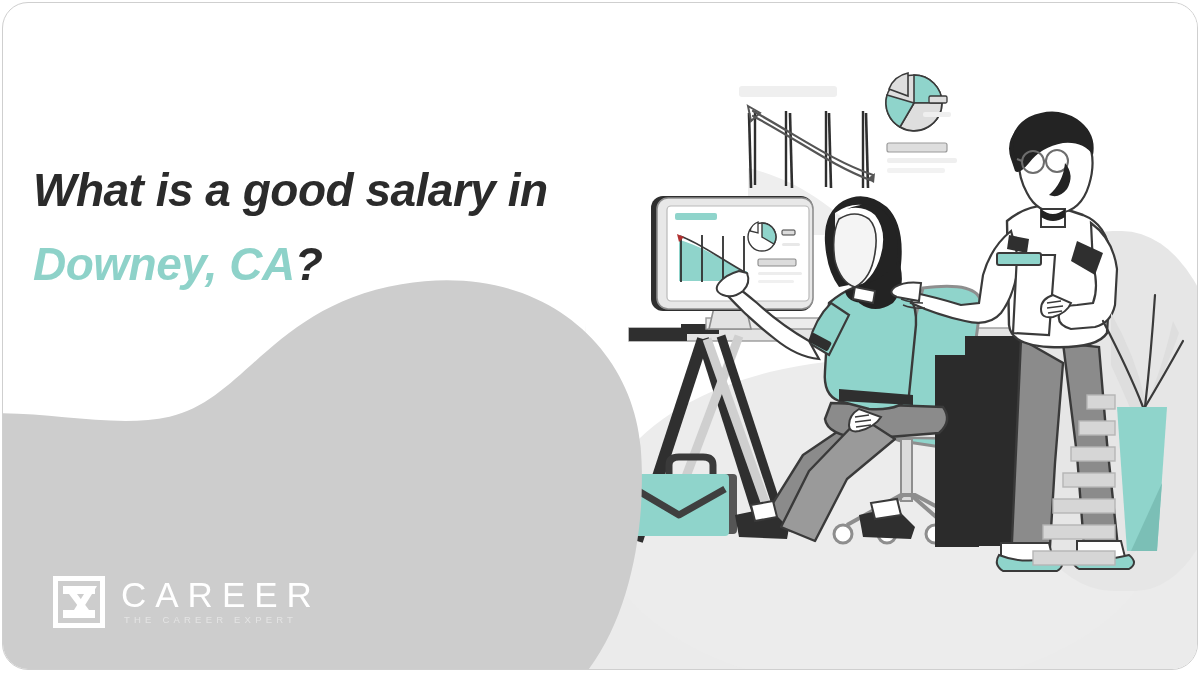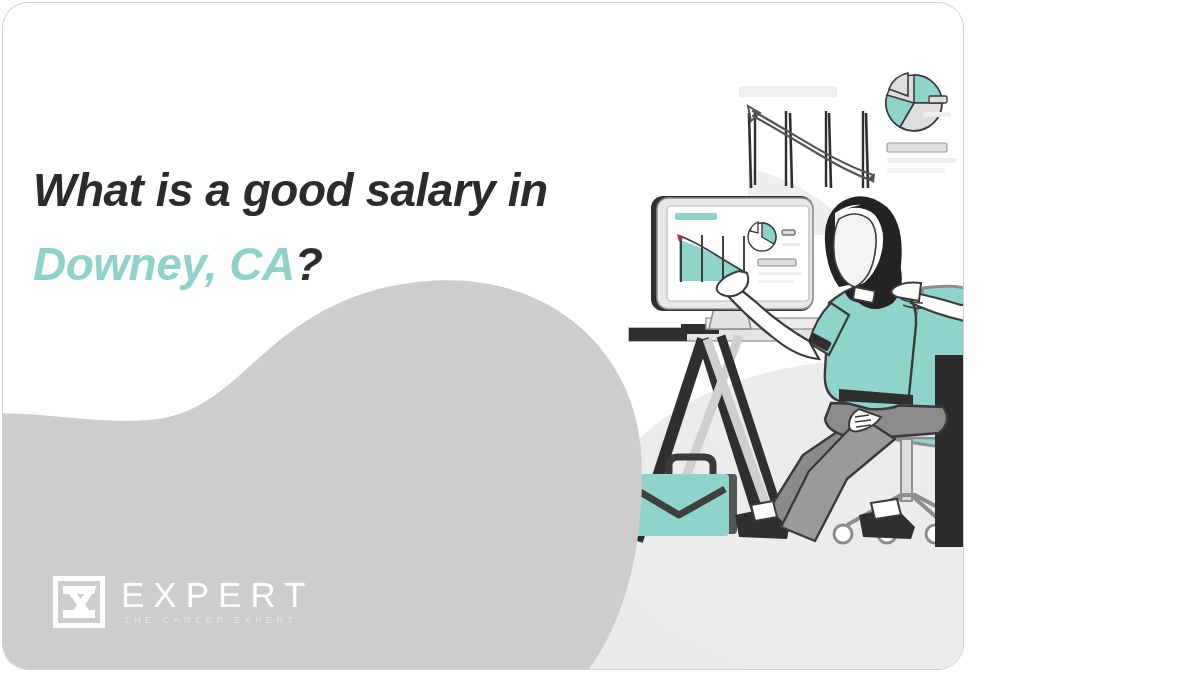--- a/index.html
+++ b/index.html
@@ -15,21 +15,21 @@
     width: 1201px;
     height: 676px;
     overflow: hidden;
     background: #ffffff;
   }
   
   .card {
     position: absolute;
     left: 2px;
     top: 2px;
-    width: 962px;
+    width: 1196px;
     height: 668px;
     border: 1px solid #cfcfcf;
     border-radius: 26px;
     background: #ffffff;
     overflow: hidden;
     box-sizing: border-box;
   }
   
   .right-panel {
     position: absolute;
@@ -389,19 +389,19 @@
         <path d="M2,2 L50,2 L50,11 L11,11 L11,20 L50,20 L50,50 L2,50 L2,41 L41,41 L41,32 L2,32 Z" fill="#ffffff" opacity="0"></path>
 
         <rect x="2.5" y="2.5" width="47" height="47" fill="none" stroke="#ffffff" stroke-width="5"></rect>
 
         <path d="M10,10 L42,10 L42,18 L24,18 L42,42 L42,42 L10,42 L10,34 L28,34 L10,10 Z" fill="#ffffff"></path>
         <path d="M10,10 L42,10 L42,18 L10,18 Z" fill="#ffffff"></path>
         <path d="M10,34 L42,34 L42,42 L10,42 Z" fill="#ffffff"></path>
         <path d="M16,42 L36,10 L44,10 L24,42 Z" fill="#ffffff"></path>
       </svg>
       <span class="logo-text">
-        <span class="logo-word">EXPERT</span>
+        <span class="logo-word">CAREER</span>
         <span class="logo-tag">THE CAREER EXPERT</span>
       </span>
     </div>
 
   </div>
 </div>
 
 </body></html>

